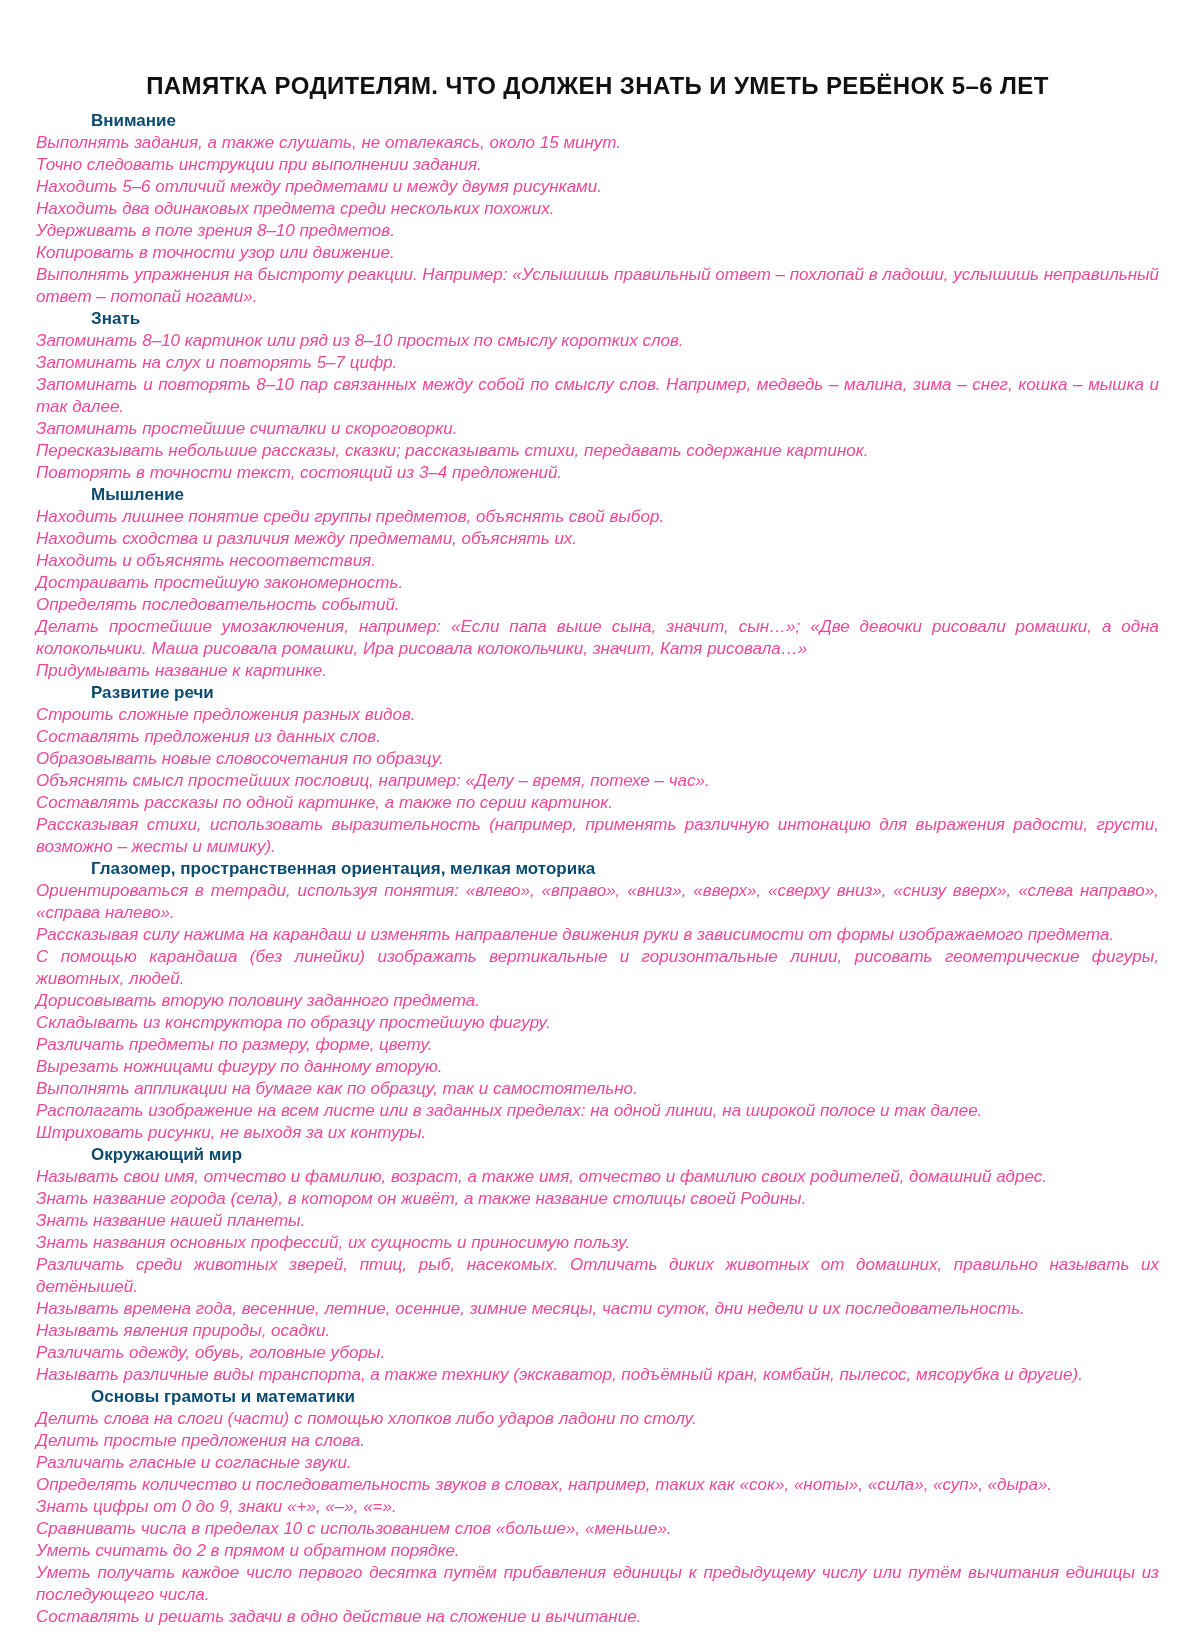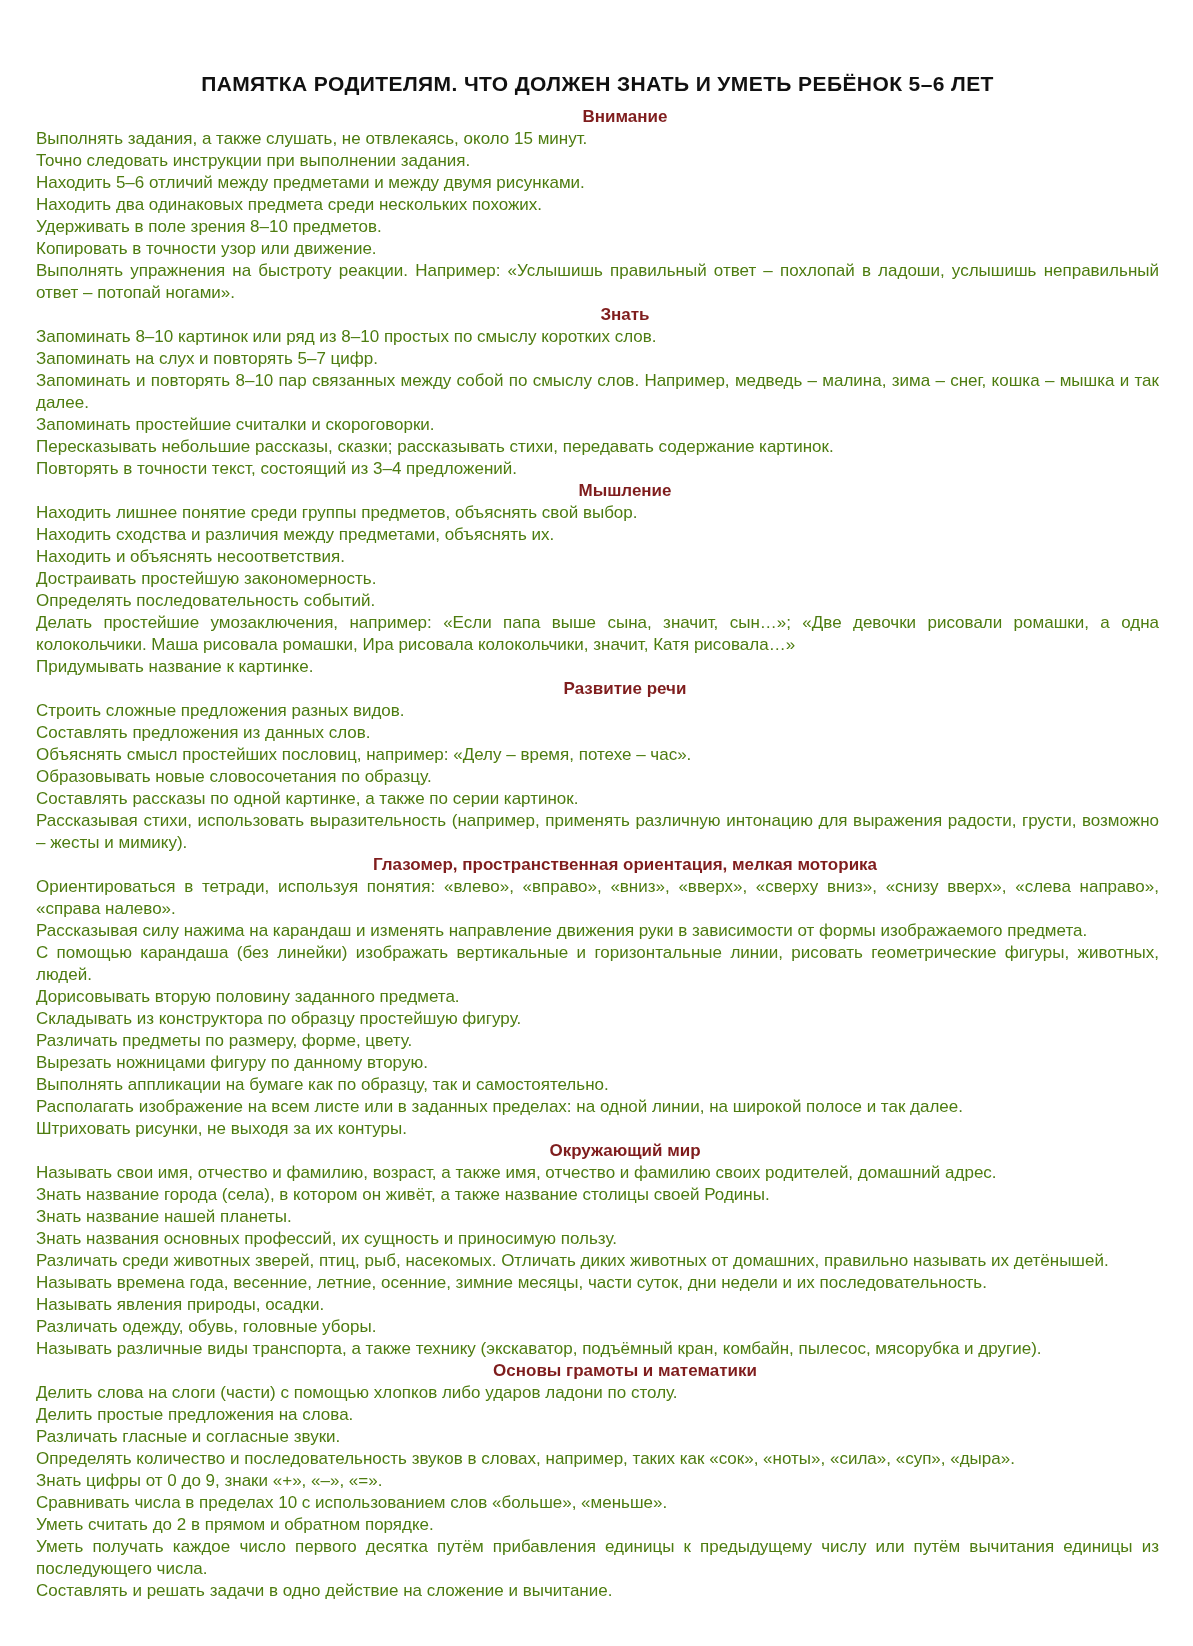--- a/index.html
+++ b/index.html
@@ -17,38 +17,38 @@
   .page {
     box-sizing: border-box;
     width: 1193px;
     min-height: 1646px;
     padding: 72px 34px 40px 36px;
     background: #ffffff;
   }
   .doc-title {
     text-align: center;
     font-weight: bold;
-    font-size: 21px;
+    font-size: 24px;
     letter-spacing: 0.4px;
     margin: 0 0 10px 0;
     color: #111;
   }
   .section-heading {
     font-weight: bold;
     font-size: 17px;
     line-height: 22px;
     padding-left: 55px;
-    color: #7f1d1d;
-    text-align: center;
+    color: #0c4a6e;
   }
   .item-line {
     font-size: 17px;
     line-height: 22px;
     text-align: justify;
-    color: #4d7c0f;
+    color: #ec4899;
+    font-style: italic;
   }
 </style>
 </head>
 <body>
 
 <div class="page">
   <h1 class="doc-title">ПАМЯТКА РОДИТЕЛЯМ. ЧТО ДОЛЖЕН ЗНАТЬ И УМЕТЬ РЕБЁНОК 5–6 ЛЕТ</h1>
   <div>
       <div class="section-heading">Внимание</div>
       <div class="item-line">Выполнять задания, а также слушать, не отвлекаясь, около 15 минут.</div>
@@ -69,22 +69,22 @@
       <div class="item-line">Находить лишнее понятие среди группы предметов, объяснять свой выбор.</div>
       <div class="item-line">Находить сходства и различия между предметами, объяснять их.</div>
       <div class="item-line">Находить и объяснять несоответствия.</div>
       <div class="item-line">Достраивать простейшую закономерность.</div>
       <div class="item-line">Определять последовательность событий.</div>
       <div class="item-line">Делать простейшие умозаключения, например: «Если папа выше сына, значит, сын…»; «Две девочки рисовали ромашки, а одна колокольчики. Маша рисовала ромашки, Ира рисовала колокольчики, значит, Катя рисовала…»</div>
       <div class="item-line">Придумывать название к картинке.</div>
       <div class="section-heading">Развитие речи</div>
       <div class="item-line">Строить сложные предложения разных видов.</div>
       <div class="item-line">Составлять предложения из данных слов.</div>
+      <div class="item-line">Образовывать новые словосочетания по образцу.</div>
       <div class="item-line">Объяснять смысл простейших пословиц, например: «Делу – время, потехе – час».</div>
-      <div class="item-line">Образовывать новые словосочетания по образцу.</div>
       <div class="item-line">Составлять рассказы по одной картинке, а также по серии картинок.</div>
       <div class="item-line">Рассказывая стихи, использовать выразительность (например, применять различную интонацию для выражения радости, грусти, возможно – жесты и мимику).</div>
       <div class="section-heading">Глазомер, пространственная ориентация, мелкая моторика</div>
       <div class="item-line">Ориентироваться в тетради, используя понятия: «влево», «вправо», «вниз», «вверх», «сверху вниз», «снизу вверх», «слева направо», «справа налево».</div>
       <div class="item-line">Рассказывая силу нажима на карандаш и изменять направление движения руки в зависимости от формы изображаемого предмета.</div>
       <div class="item-line">С помощью карандаша (без линейки) изображать вертикальные и горизонтальные линии, рисовать геометрические фигуры, животных, людей.</div>
       <div class="item-line">Дорисовывать вторую половину заданного предмета.</div>
       <div class="item-line">Складывать из конструктора по образцу простейшую фигуру.</div>
       <div class="item-line">Различать предметы по размеру, форме, цвету.</div>
       <div class="item-line">Вырезать ножницами фигуру по данному вторую.</div>

